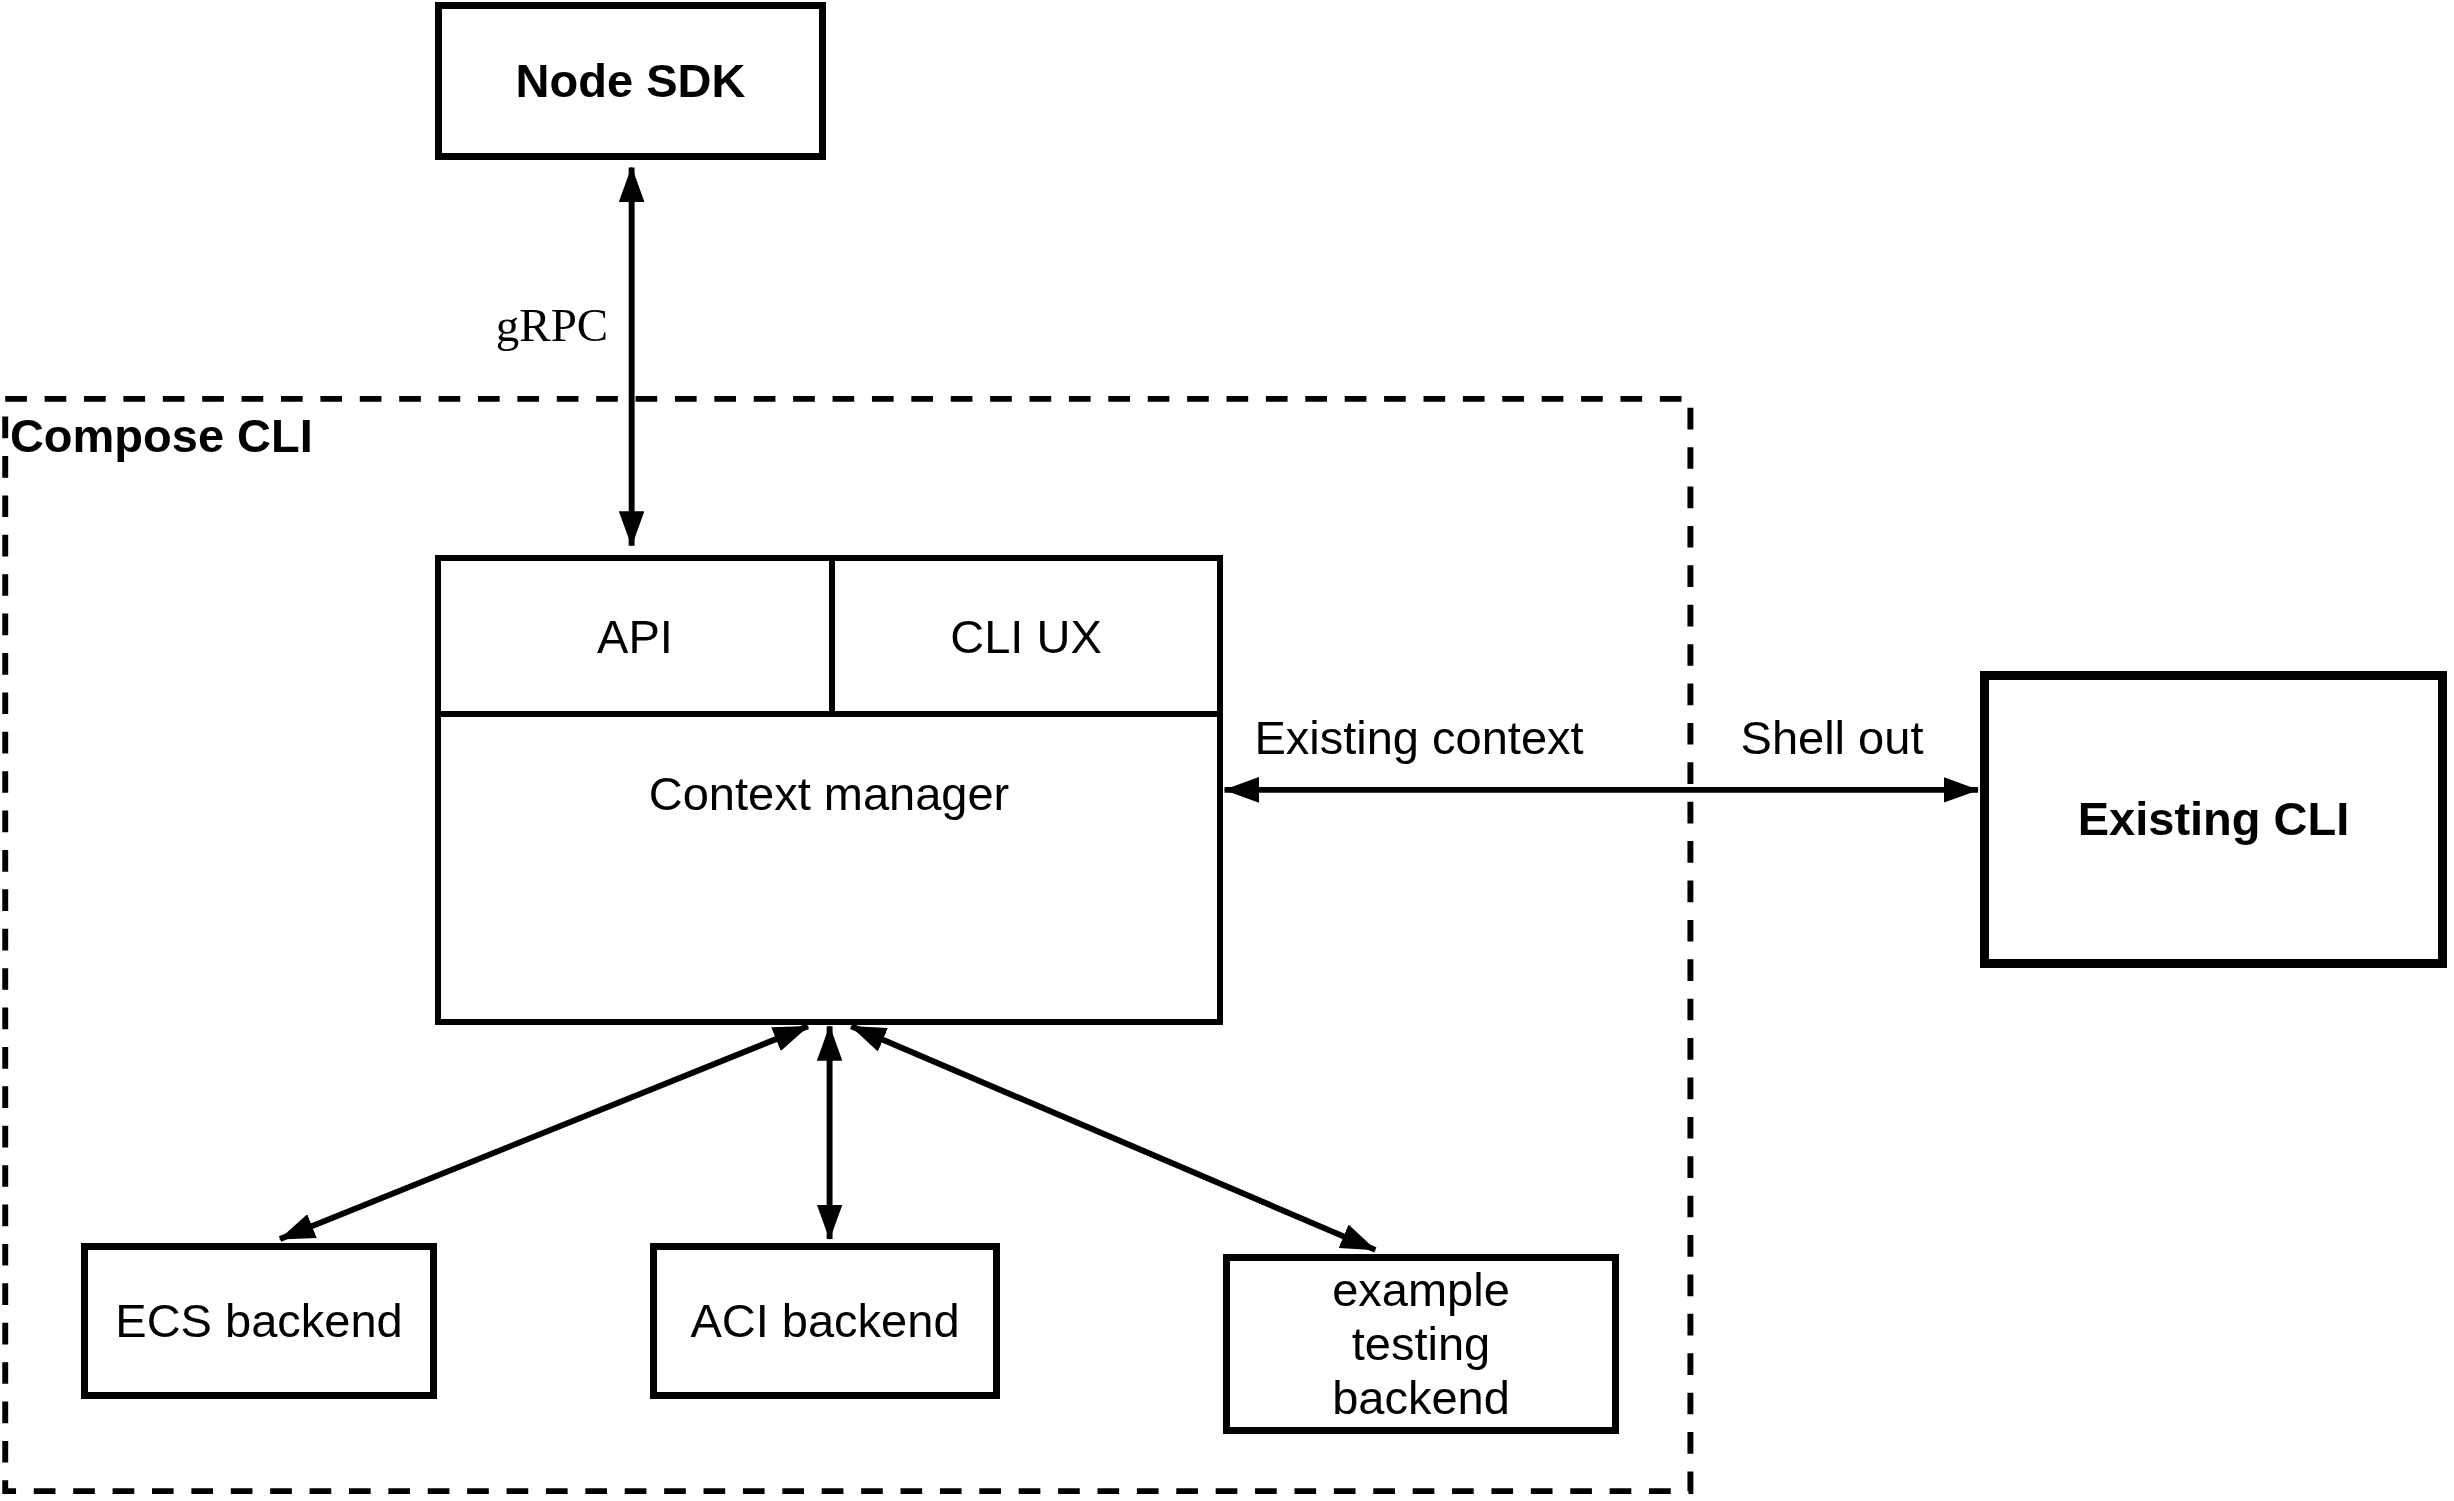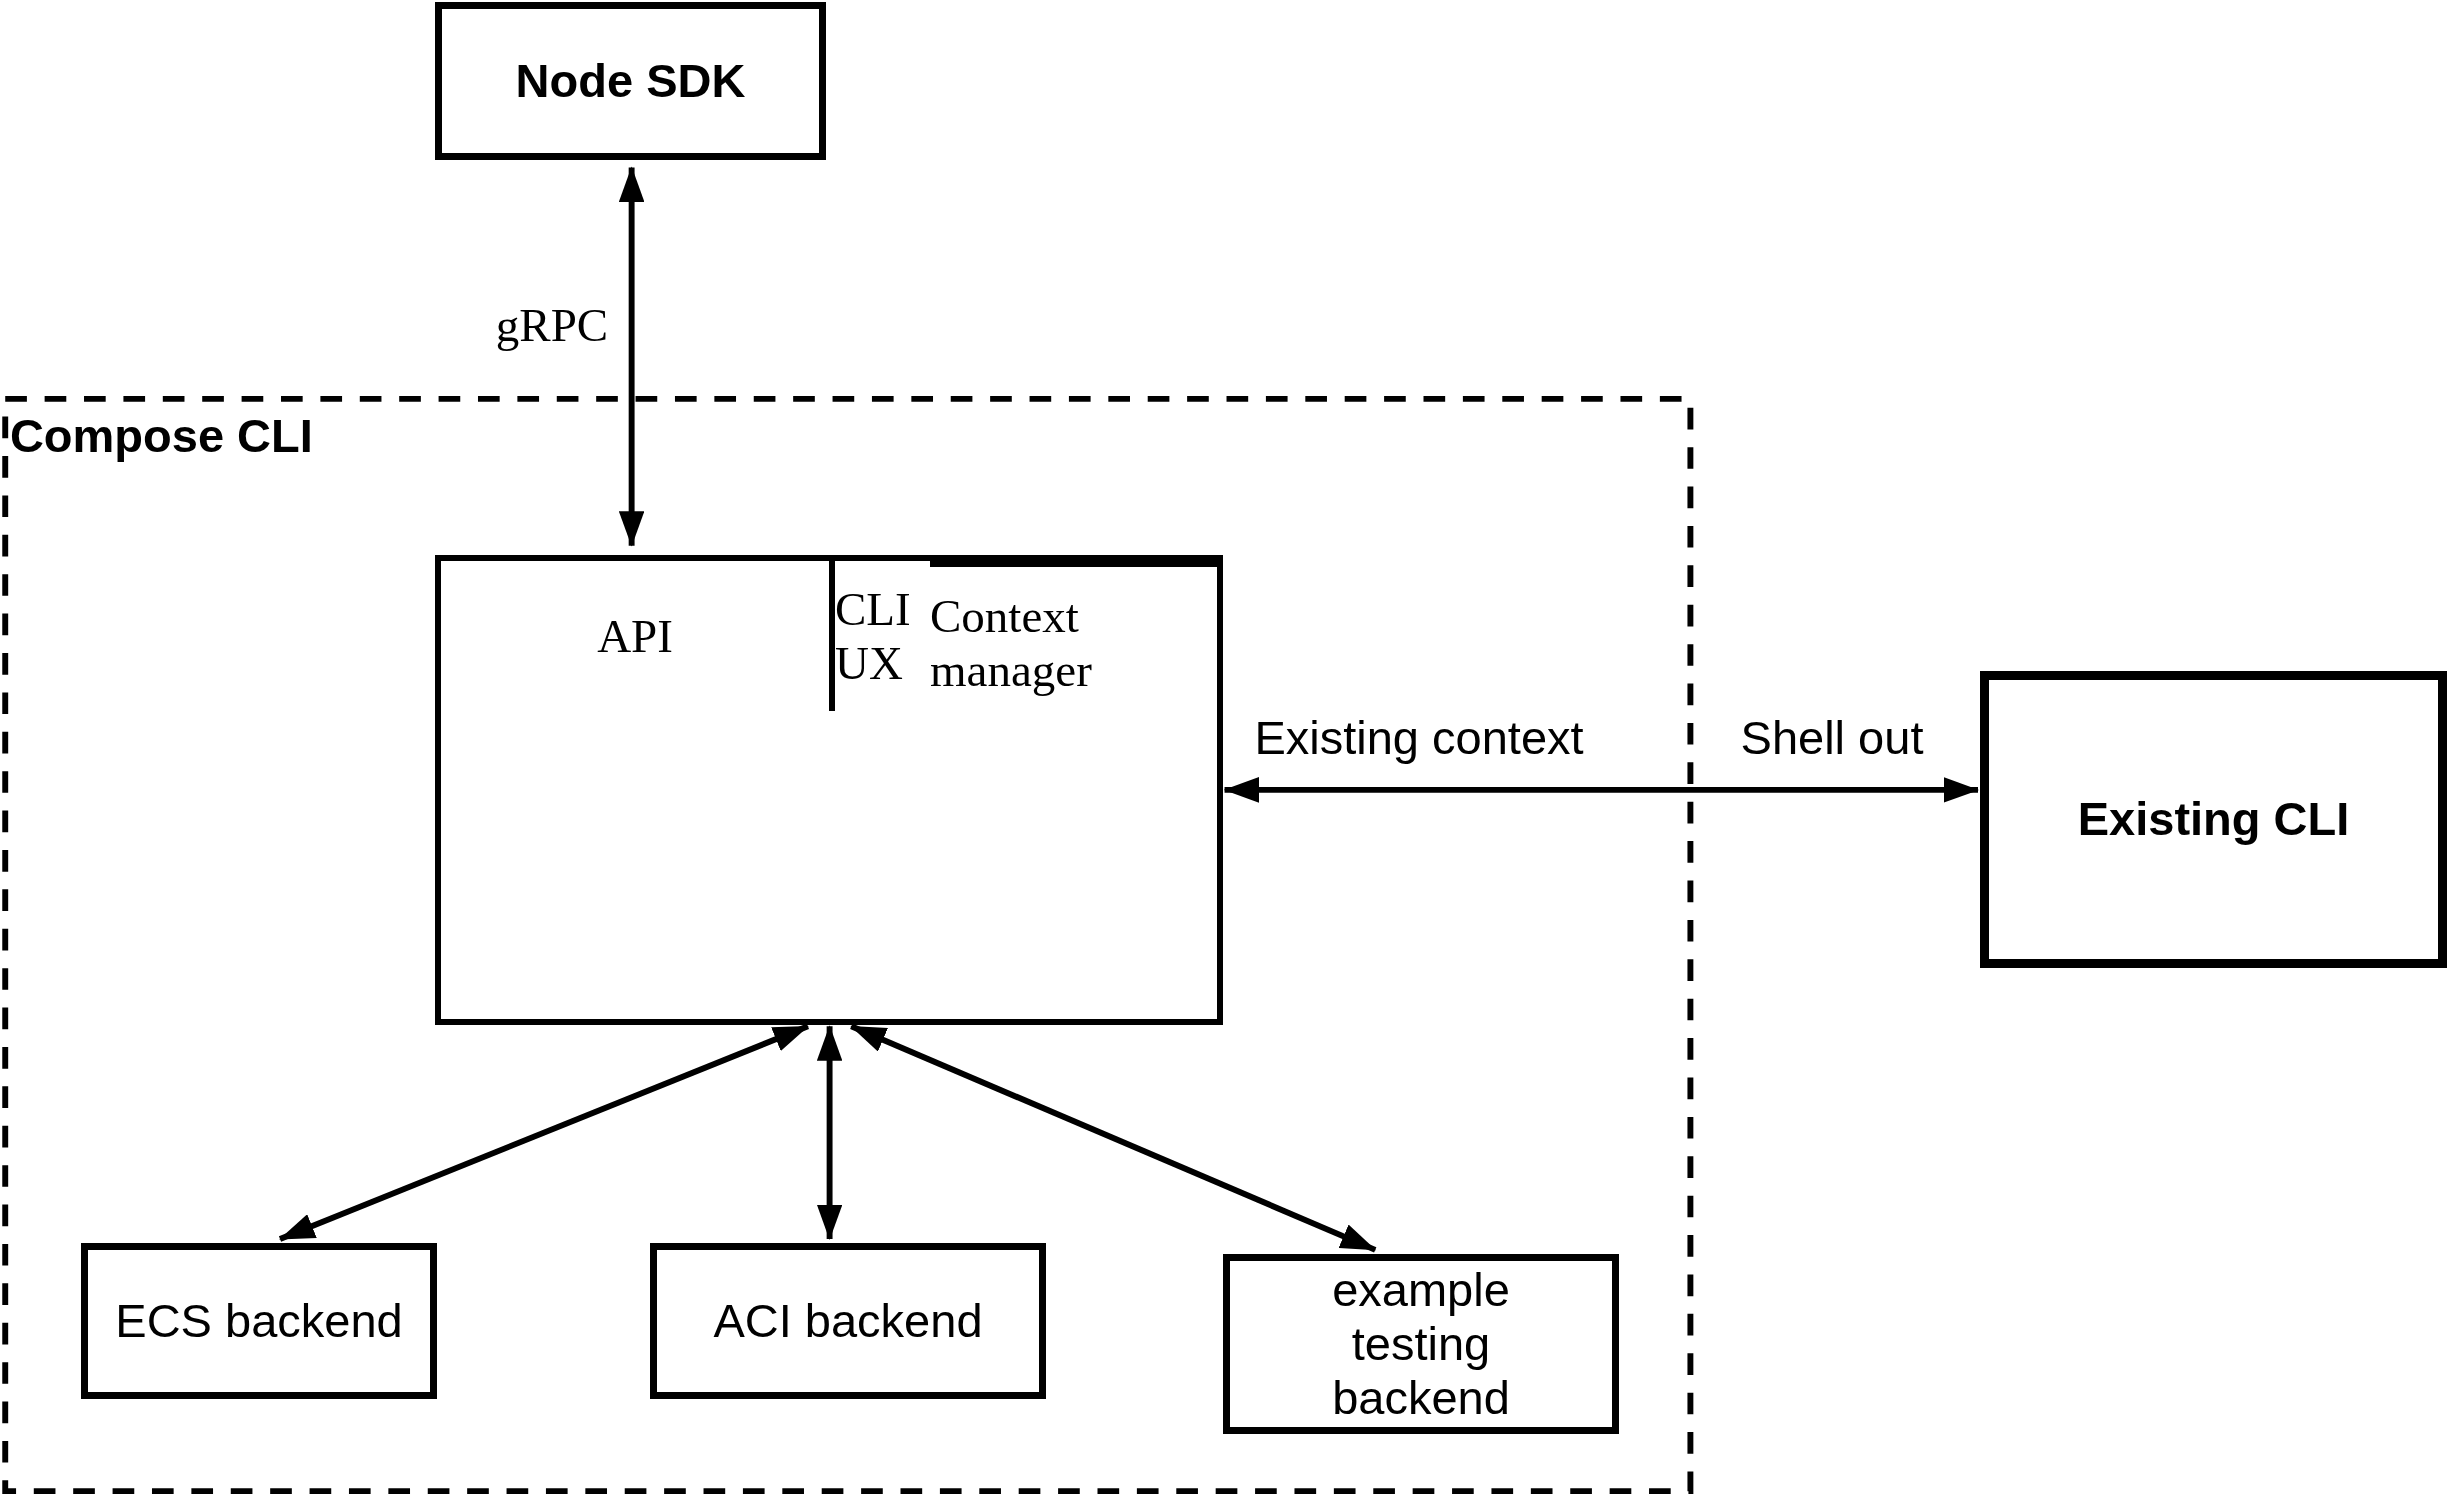--- a/index.html
+++ b/index.html
@@ -26,32 +26,32 @@
     justify-content: center;
     text-align: center;
     font-size: 47px;
     line-height: 1.15;
   }
   .node.bold { font-weight: bold; align-items: center; }
 
   .node-sdk       { left: 435px;  top: 2px;    width: 391px; height: 158px; }
   .existing-cli   { left: 1980px; top: 671px;  width: 467px; height: 297px; border-width: 9.9px; }
   .ecs-backend    { left: 81px;   top: 1243px; width: 356px; height: 156px; }
-  .aci-backend    { left: 650px;  top: 1243px; width: 396px; height: 156px; }
+  .aci-backend    { left: 650px;  top: 1243px; width: 350px; height: 156px; }
   .example-backend{ left: 1223px; top: 1254px; width: 396px; height: 180px; padding: 0 27.6px; }
 
   .stack {
     position: absolute;
     box-sizing: border-box;
     left: 435px; top: 555px;
     width: 788px; height: 470px;
     border: 6.9px solid #000000;
     background: #ffffff;
     display: flex;
-    font-family: Liberation Serif, serif;
+    flex-direction: column;
   }
   .stack-row {
     box-sizing: border-box;
     display: flex;
     align-items: center;
     justify-content: center;
     font-size: 47px;
   }
   .stack-row.split { padding: 0; }
   .stack-row-1 { height: 150px; }

